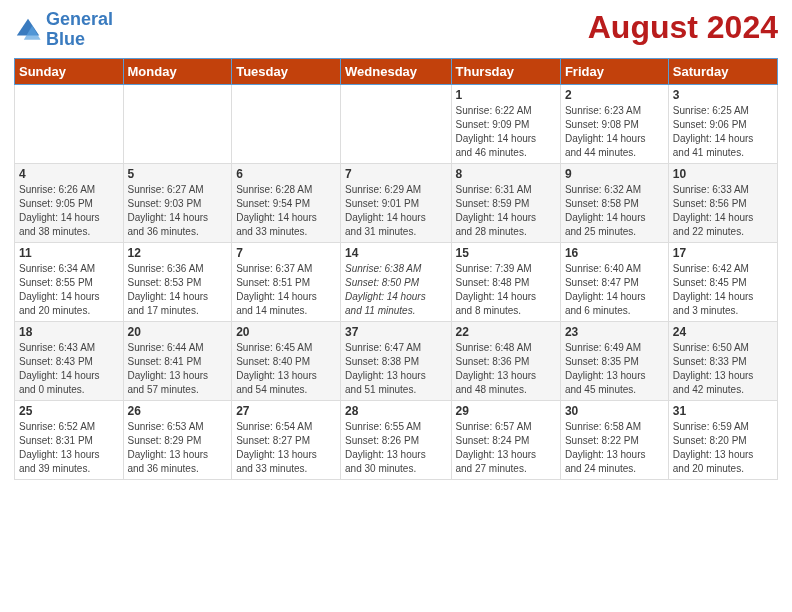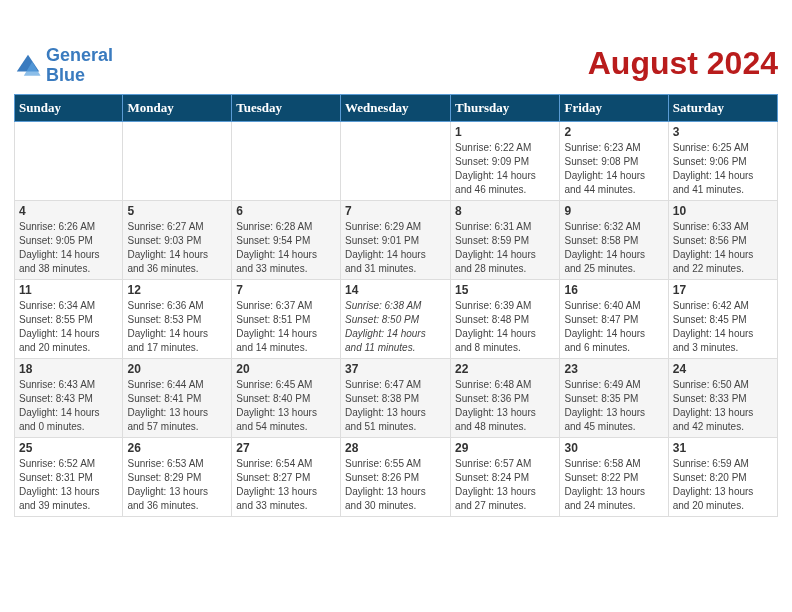--- a/index.html
+++ b/index.html
@@ -6,21 +6,20 @@
     body {
       font-family: Arial, sans-serif;
       background: #fff;
       width: 792px;
       height: 612px;
       overflow: hidden;
     }
     .container {
       width: 792px;
       padding: 10px 14px;
-      margin-top: 36px;
     }
     .header {
       display: flex;
       justify-content: space-between;
       align-items: flex-start;
       margin-bottom: 8px;
     }
     .logo {
       display: flex;
       align-items: center;
@@ -50,23 +49,22 @@
     }
     .location {
       font-size: 15px;
       color: #555;
     }
     table {
       width: 100%;
       border-collapse: collapse;
     }
     thead tr {
-      background-color: #0c4a6e;
+      background-color: #c2410c;
       color: #fff;
-      font-family: Liberation Serif, serif;
     }
     thead th {
       font-size: 13px;
       font-weight: bold;
       padding: 5px 4px;
       text-align: left;
       border: 1px solid #5a9bd4;
     }
     tbody tr {
       vertical-align: top;
@@ -236,21 +234,21 @@
           </td>
           <td>
             <span class="day-num">14</span>
             <div class="day-info" style="white-space: pre-line; font-style: italic;">Sunrise: 6:38 AM
 Sunset: 8:50 PM
 Daylight: 14 hours
 and 11 minutes.</div>
           </td>
           <td>
             <span class="day-num">15</span>
-            <div class="day-info" style="white-space: pre-line;">Sunrise: 6:39 AM
+            <div class="day-info" style="white-space: pre-line;">Sunrise: 7:39 AM
 Sunset: 8:48 PM
 Daylight: 14 hours
 and 8 minutes.</div>
           </td>
           <td>
             <span class="day-num">16</span>
             <div class="day-info" style="white-space: pre-line;">Sunrise: 6:40 AM
 Sunset: 8:47 PM
 Daylight: 14 hours
 and 6 minutes.</div>

